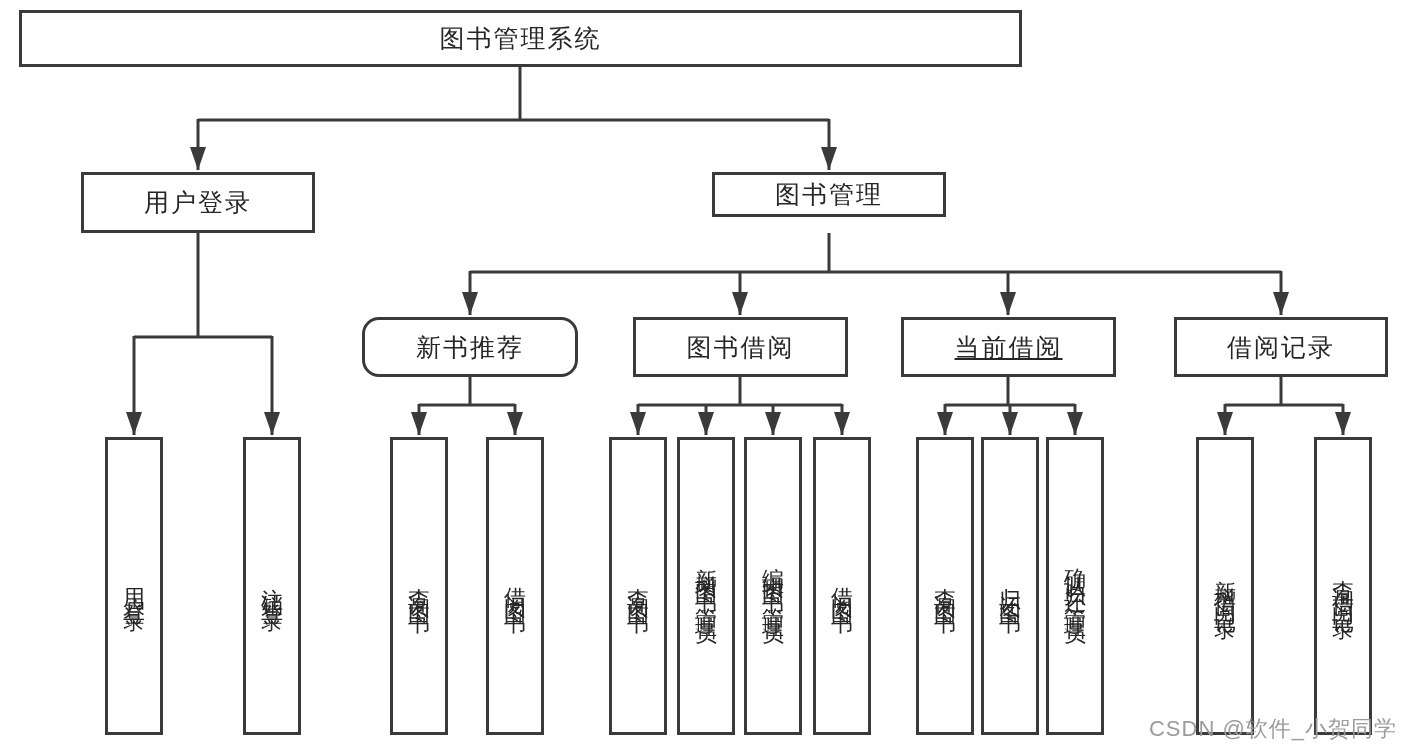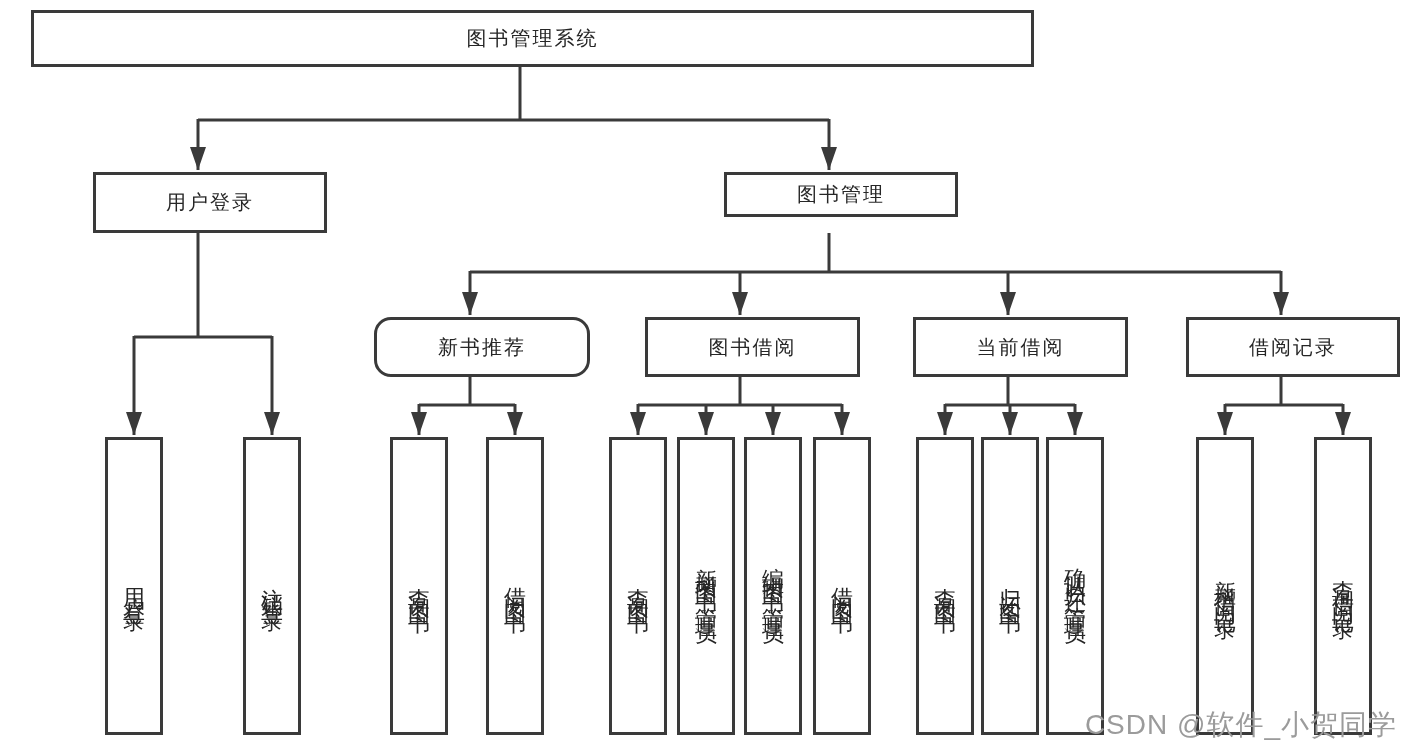--- a/index.html
+++ b/index.html
@@ -24,34 +24,34 @@
   .box {
     position: absolute;
     box-sizing: border-box;
     border: 3px solid #3a3a3a;
     background: #ffffff;
     display: flex;
     align-items: center;
     justify-content: center;
     color: #262626;
   }
-  .box.h { font-size: 20px; letter-spacing: 2px; white-space: nowrap; margin-left: 12px; }
+  .box.h { font-size: 25px; letter-spacing: 2px; white-space: nowrap; }
   .vt {
     writing-mode: vertical-rl;
     text-orientation: mixed;
     font-size: 22px;
     letter-spacing: 8px;
     line-height: 1;
     white-space: nowrap;
   }
   .watermark {
     position: absolute;
     right: 8px;
     bottom: 3px;
-    font-size: 28px;
+    font-size: 22px;
     color: #9b9b9b;
     letter-spacing: 1px;
     white-space: nowrap;
   }
 </style>
 </head>
 <body>
 
 <div class="stage">
 
@@ -120,21 +120,21 @@
   <div class="box h" style="left:712px; top:172px; width:234px; height:45px;">
     <span>图书管理</span>
   </div>
 
   <div class="box h" style="left:362px; top:317px; width:216px; height:60px;border-radius:17px;">
     <span>新书推荐</span>
   </div>
   <div class="box h" style="left:633px; top:317px; width:215px; height:60px;align-items:center;">
     <span>图书借阅</span>
   </div>
-  <div class="box h" style="left:901px; top:317px; width:215px; height:60px;">
+  <div class="box h" style="left:901px; top:317px; width:215px; height:60px;text-decoration:underline;">
     <span>当前借阅</span>
   </div>
   <div class="box h" style="left:1174px; top:317px; width:214px; height:60px;">
     <span>借阅记录</span>
   </div>
 
   <div class="box" style="left:105px; top:437px; width:58px; height:298px;">
     <span class="vt">用户登录</span>
   </div>
   <div class="box" style="left:243px; top:437px; width:58px; height:298px;">

